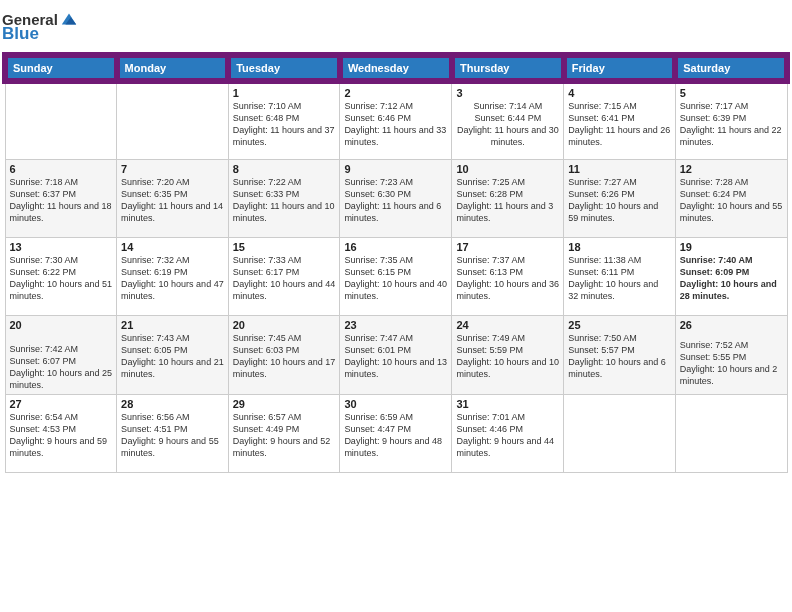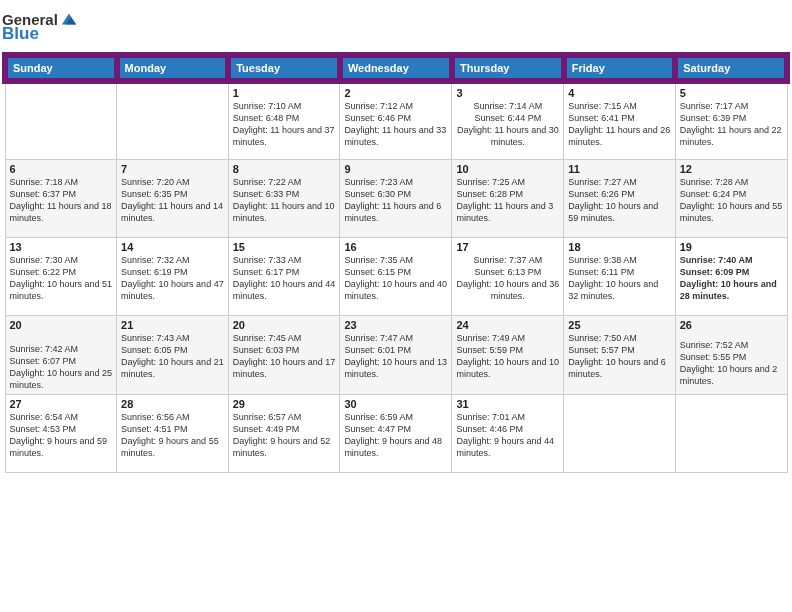--- a/index.html
+++ b/index.html
@@ -226,27 +226,27 @@
 Daylight: 10 hours and 44 minutes.</div>
           </td>
           <td>
             <span class="day-number">16</span>
             <div class="day-info" style="white-space: pre-line;">Sunrise: 7:35 AM
 Sunset: 6:15 PM
 Daylight: 10 hours and 40 minutes.</div>
           </td>
           <td>
             <span class="day-number">17</span>
-            <div class="day-info" style="white-space: pre-line; text-align: center;">Sunrise: 7:37 AM
+            <div class="day-info" style="white-space: pre-line;">Sunrise: 7:37 AM
 Sunset: 6:13 PM
 Daylight: 10 hours and 36 minutes.</div>
           </td>
           <td>
             <span class="day-number">18</span>
-            <div class="day-info" style="white-space: pre-line;">Sunrise: 9:38 AM
+            <div class="day-info" style="white-space: pre-line;">Sunrise: 11:38 AM
 Sunset: 6:11 PM
 Daylight: 10 hours and 32 minutes.</div>
           </td>
           <td>
             <span class="day-number">19</span>
             <div class="day-info" style="white-space: pre-line; font-weight: bold;">Sunrise: 7:40 AM
 Sunset: 6:09 PM
 Daylight: 10 hours and 28 minutes.</div>
           </td>
         </tr>

